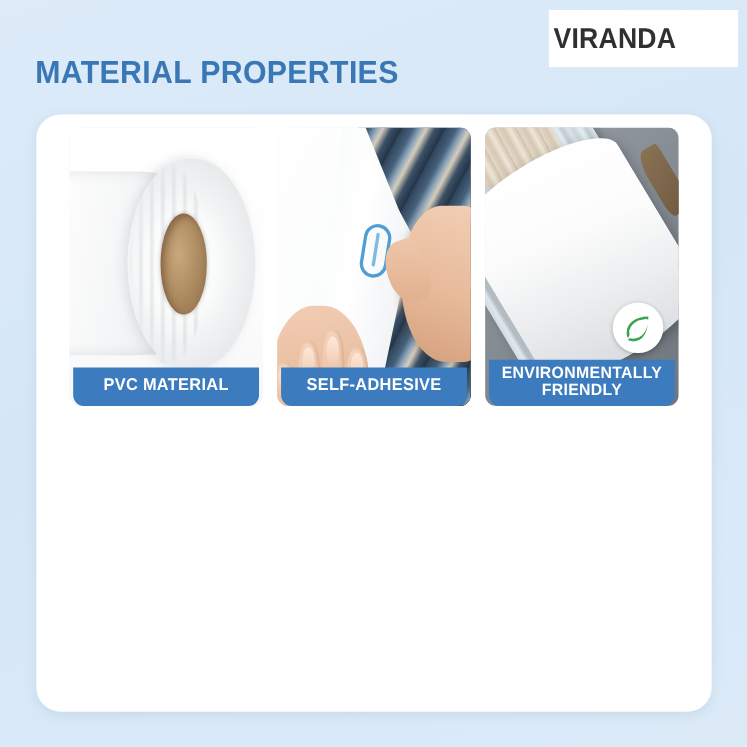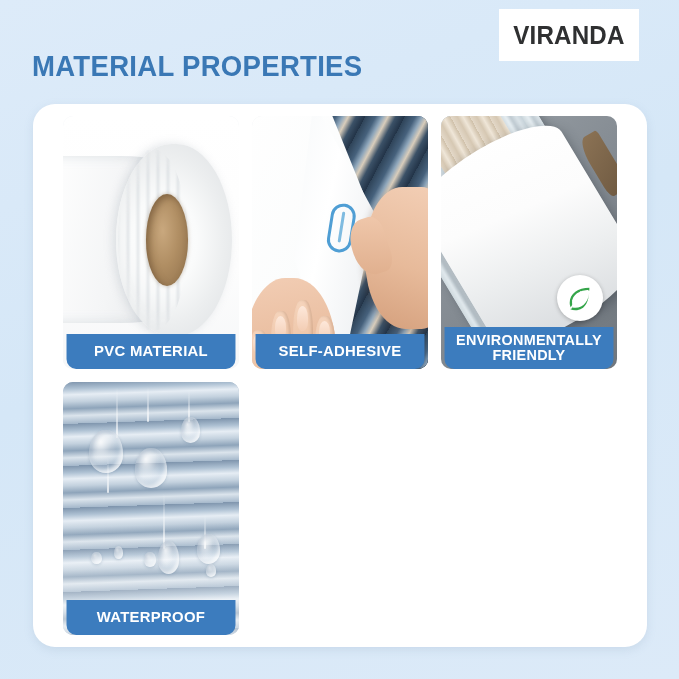--- a/index.html
+++ b/index.html
@@ -14,26 +14,26 @@
     font-family: "Liberation Sans", sans-serif;
     background: linear-gradient(160deg, #ddebf9 0%, #d5e7f7 45%, #dceaf8 100%);
     position: relative;
   }
 
   
   .logo-box {
     position: absolute;
     top: 9px;
     left: 499px;
-    width: 140px;
+    width: 172px;
     height: 52px;
     background: #ffffff;
     display: flex;
     align-items: center;
-    justify-content: center;
+    justify-content: flex-start;
   }
   .logo-text {
     font-family: "Liberation Sans", sans-serif;
     font-size: 26px;
     font-weight: bold;
     letter-spacing: 0.2px;
     color: #2f3031;
     transform: scaleX(0.93);
   }
 
@@ -499,38 +499,17 @@
               <path d="M15.0 16.9 15.4 21.2"></path>
               <path d="M12.3 20.0 12.5 24.1"></path>
             </g>
           </svg>
         </div>
       </div>
       <div class="card-label two-line">ENVIRONMENTALLY
 FRIENDLY</div>
     </div>
 
-    <div class="card">
-      <div class="card-media">
-        <div class="wp-bg"></div>
-        <div class="drop-trail" style="left:30%; top:2%;  height:20%;"></div>
-        <div class="drop-trail" style="left:48%; top:2%;  height:14%;"></div>
-        <div class="drop-trail" style="left:71%; top:3%;  height:13%;"></div>
-        <div class="drop-trail" style="left:25%; top:30%; height:14%;"></div>
-        <div class="drop-trail" style="left:57%; top:44%; height:22%;"></div>
-        <div class="drop-trail" style="left:80%; top:52%; height:14%;"></div>
-        <div class="drop" style="left:15%; top:19%; width:19%; height:17%;"></div>
-        <div class="drop" style="left:41%; top:26%; width:18%; height:16%;"></div>
-        <div class="drop" style="left:67%; top:14%; width:11%; height:10%;"></div>
-        <div class="drop" style="left:54%; top:63%; width:12%; height:13%;"></div>
-        <div class="drop" style="left:76%; top:60%; width:13%; height:12%;"></div>
-        <div class="drop" style="left:16%; top:67%; width:6%;  height:5%;"></div>
-        <div class="drop" style="left:29%; top:65%; width:5%;  height:5%;"></div>
-        <div class="drop" style="left:46%; top:67%; width:7%;  height:6%;"></div>
-        <div class="drop" style="left:81%; top:72%; width:6%;  height:5%;"></div>
-      </div>
-      <div class="card-label">WATERPROOF</div>
-    </div>
 
 
 
   </div>
 </div>
 
 </body></html>

